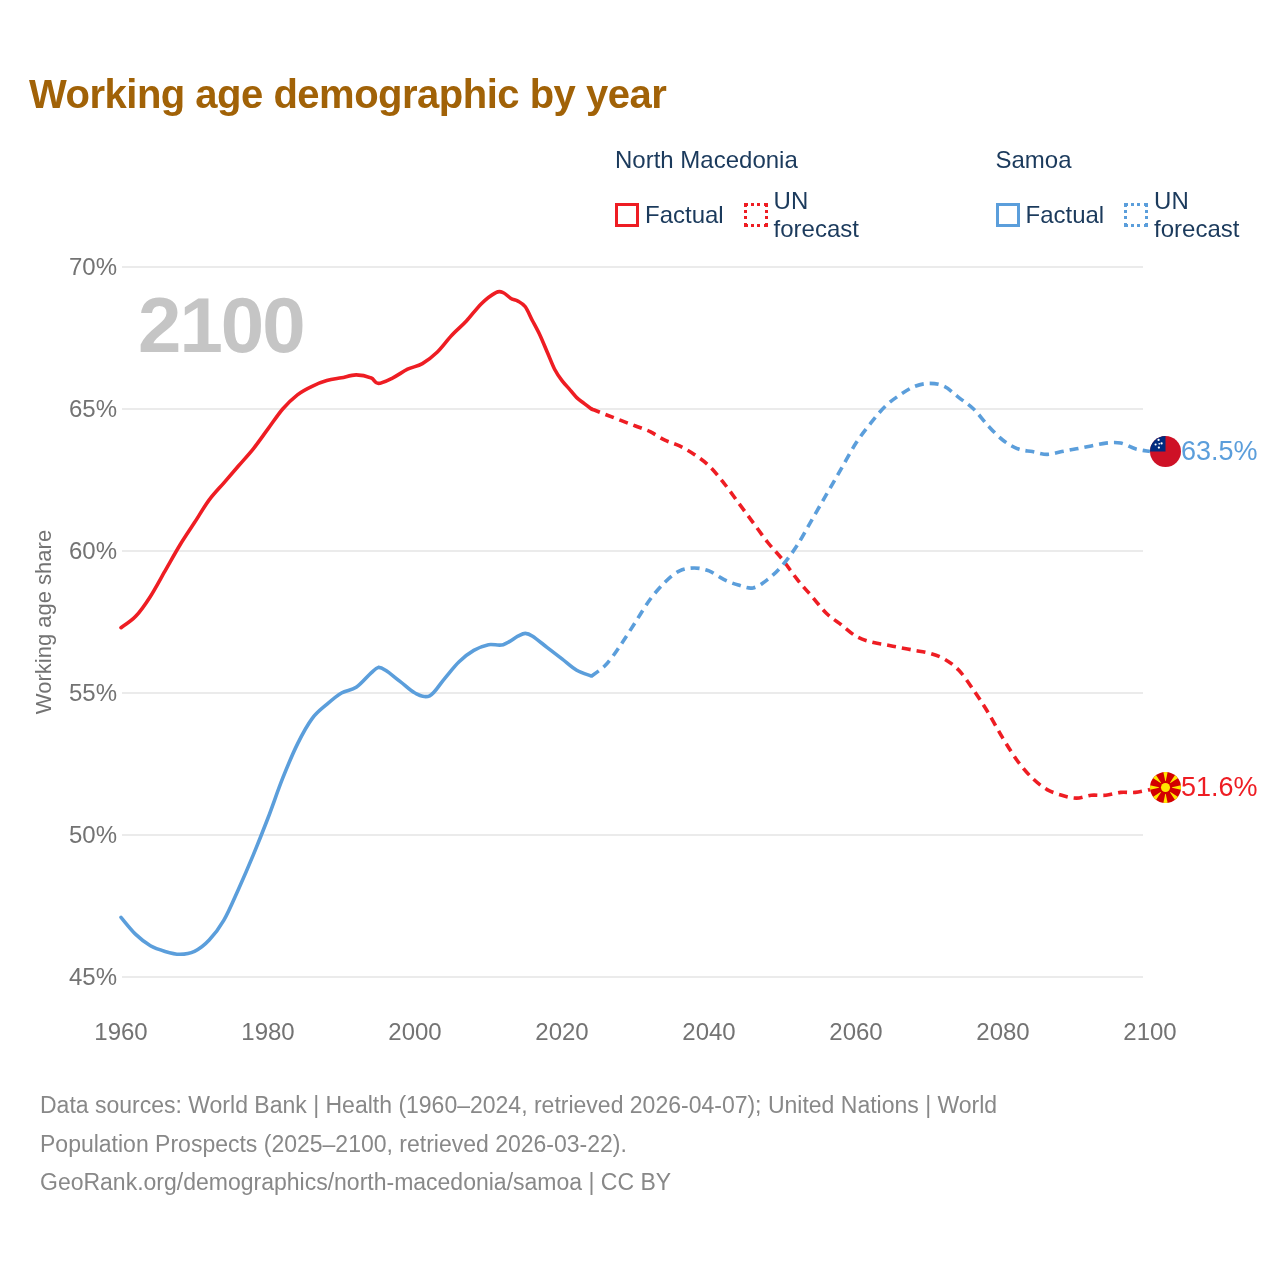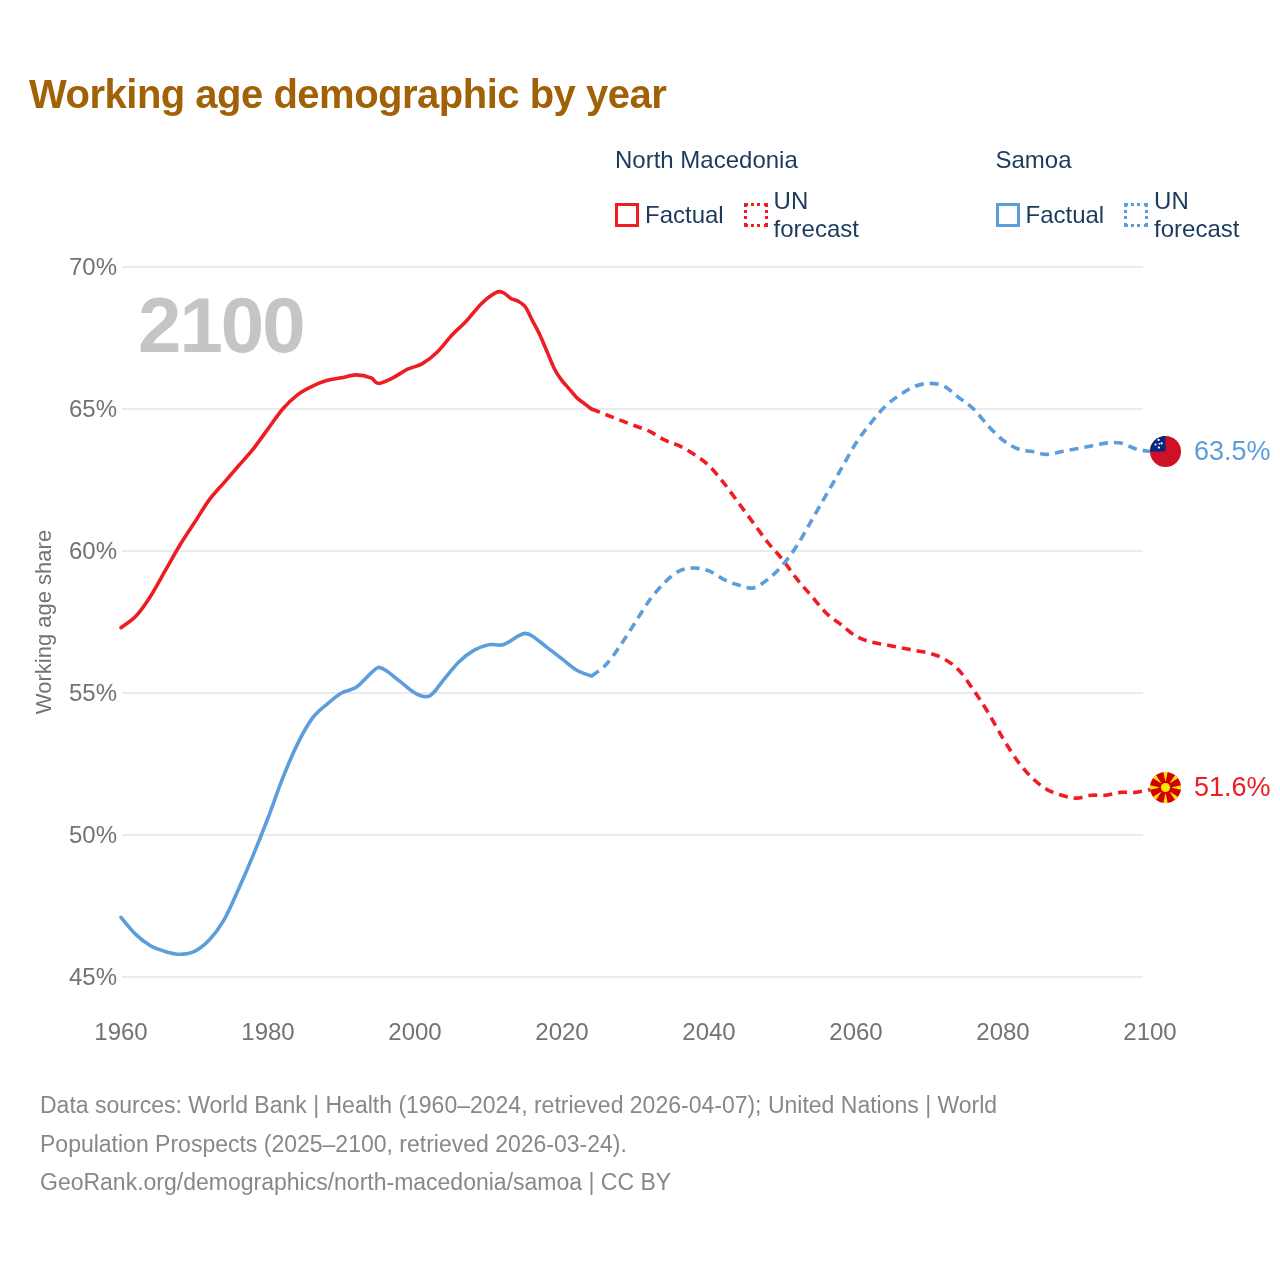--- a/index.html
+++ b/index.html
@@ -11,21 +11,21 @@
   .legend-group-title{font-size:24px;color:#1b3a5c;margin-bottom:13px;}
   .legend-row{display:flex;align-items:center;gap:20px;}
   .legend-item{display:flex;align-items:center;gap:6px;}
   .swatch{width:18px;height:18px;display:inline-block;box-sizing:content-box;}
   .swatch.solid-red{border:3px solid #ee1d23;}
   .swatch.dotted-red{border:3px dotted #ee1d23;}
   .swatch.solid-blue{border:3px solid #5b9edb;}
   .swatch.dotted-blue{border:3px dotted #5b9edb;}
   .legend-label{font-size:24px;color:#1b3a5c;}
   .y-axis-title{left:44px;top:622px;transform:translate(-50%,-50%) rotate(-90deg);font-size:22px;color:#737373;white-space:nowrap;}
-  .end-label{display:flex;align-items:center;gap:13px;}
+  .end-label{display:flex;align-items:center;gap:0;}
   .end-label .val{font-size:27px;}
   .end-samoa{left:1150px;top:436px;}
   .end-samoa .val{color:#5b9edb;}
   .end-nm{left:1150px;top:772px;}
   .end-nm .val{color:#ee1d23;}
   .footer{left:40px;top:1086px;width:1140px;font-size:23px;color:#888888;line-height:38.5px;}
   svg text{font-family:"Liberation Sans",sans-serif;}
 </style>
 </head>
 <body>
@@ -131,15 +131,15 @@
         <polygon points="12.7,-1 17.3,-1 15,9.8" fill="#ffe600" transform="rotate(315 15 15)"></polygon>
       </g>
     <circle cx="15" cy="15" r="5.6" fill="none" stroke="#d20000" stroke-width="1.6"></circle>
     <circle cx="15" cy="15" r="4.4" fill="#ffe600"></circle>
   </svg>
   <span class="val">51.6%</span>
 </div>
 
 <div class="abs footer">
   <div>Data sources: World Bank | Health (1960–2024, retrieved 2026-04-07); United Nations | World</div>
-  <div>Population Prospects (2025–2100, retrieved 2026-03-24).</div>
+  <div>Population Prospects (2025–2100, retrieved 2026-03-22).</div>
   <div>GeoRank.org/demographics/north-macedonia/samoa | CC BY</div>
 </div>
 
 </body></html>

